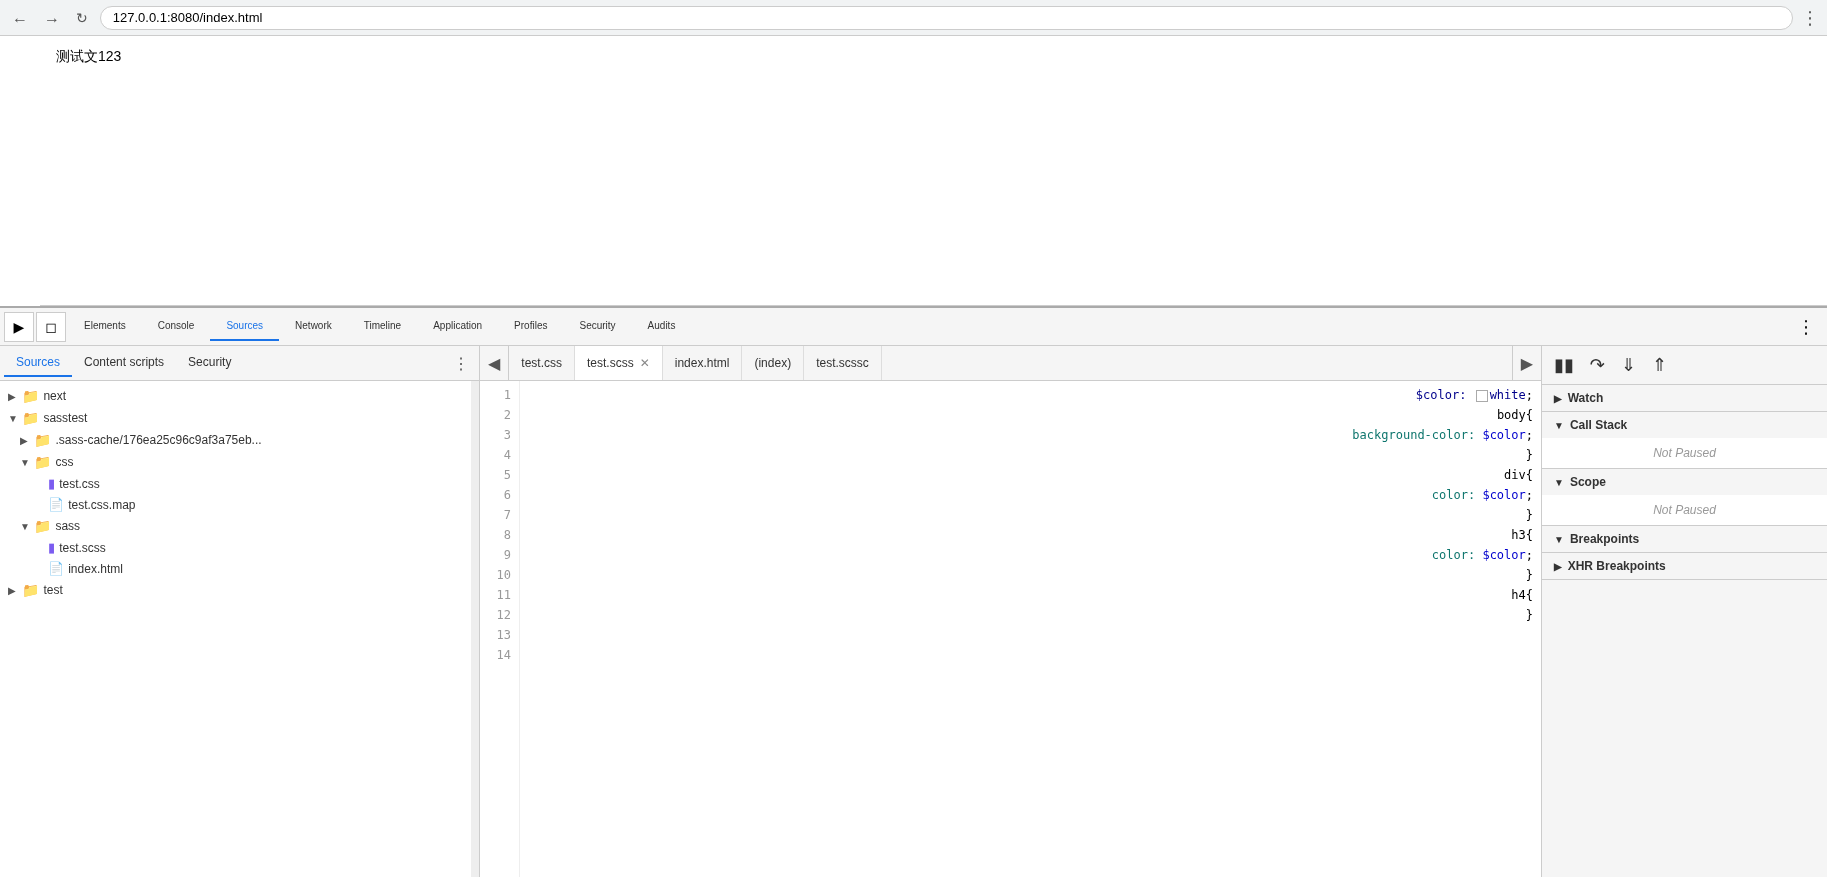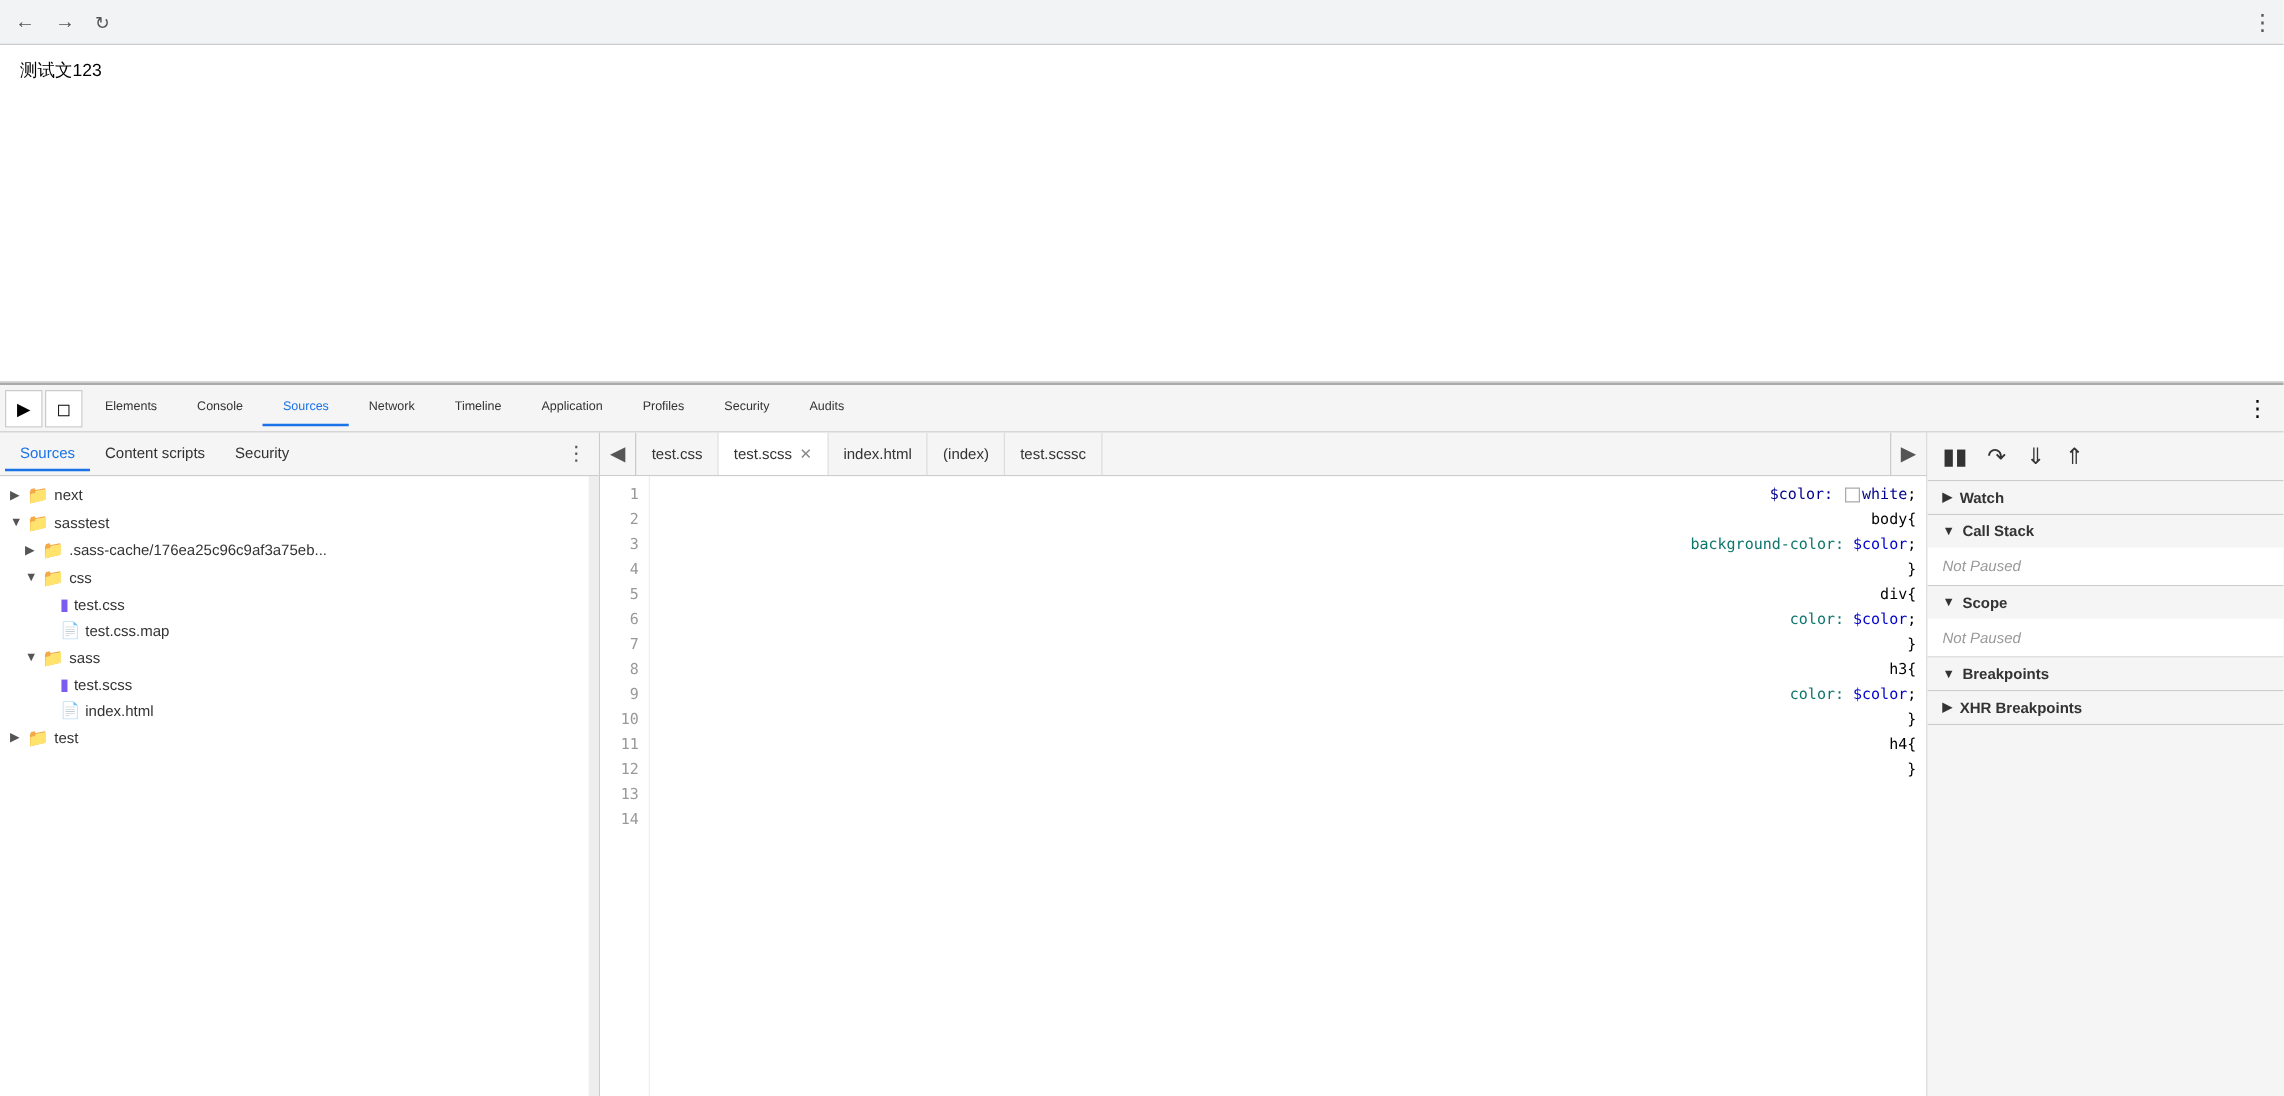--- a/index.html
+++ b/index.html
@@ -36,20 +36,21 @@
     }
     .browser-menu { margin-left: auto; font-size: 18px; color: #555; cursor: pointer; }
 
     
     .page-content {
       height: 270px;
       background: #fff;
       padding: 12px 16px;
       border-bottom: 1px solid #ccc;
       font-size: 14px;
+      margin-left: 40px;
     }
 
     
     .devtools {
       display: flex;
       flex-direction: column;
       height: calc(877px - 36px - 270px);
       background: #f5f5f5;
       border-top: 2px solid #aaa;
     }
@@ -298,38 +299,39 @@
       color: #333;
       user-select: none;
     }
     .panel-chevron { margin-right: 6px; font-size: 10px; }
     .panel-content {
       background: #fff;
       padding: 8px 12px;
       font-size: 12px;
       color: #999;
       font-style: italic;
-      text-align: left;
+      text-align: center;
     }
     .panel-content.not-paused { color: #999; font-style: italic; }
 
     
     .sources-sidebar-inner {
       display: flex;
       flex: 1;
       overflow: hidden;
     }
   </style>
 </head>
 <body>
 
 <div class="browser-bar">
   <button class="nav-btn">←</button>
   <button class="nav-btn">→</button>
   <button class="nav-btn reload-btn">↻</button>
+  <input class="address-bar" value="127.0.0.1:8080/index.html" readonly="" style="">
   <span class="browser-menu">⋮</span>
 </div>
 
 <div class="page-content">
   <span>测试文123</span>
 </div>
 
 <div class="devtools">
 
   <div class="devtools-tabs">

